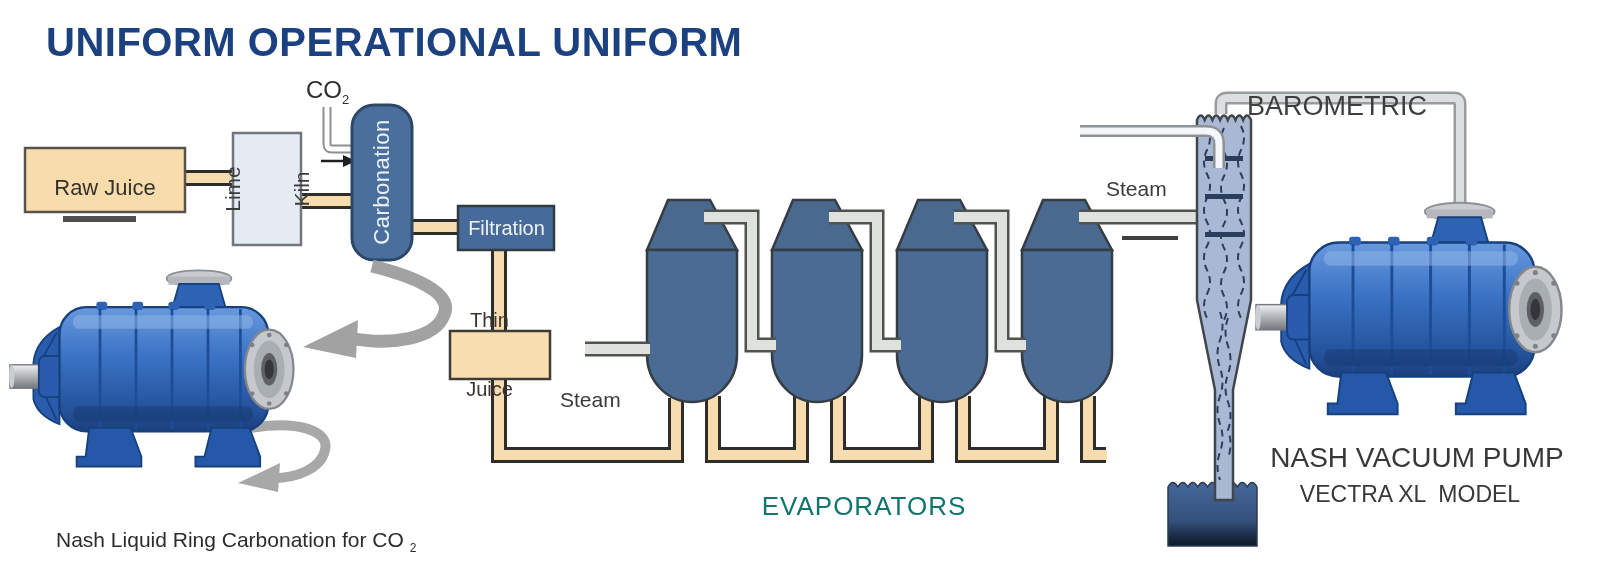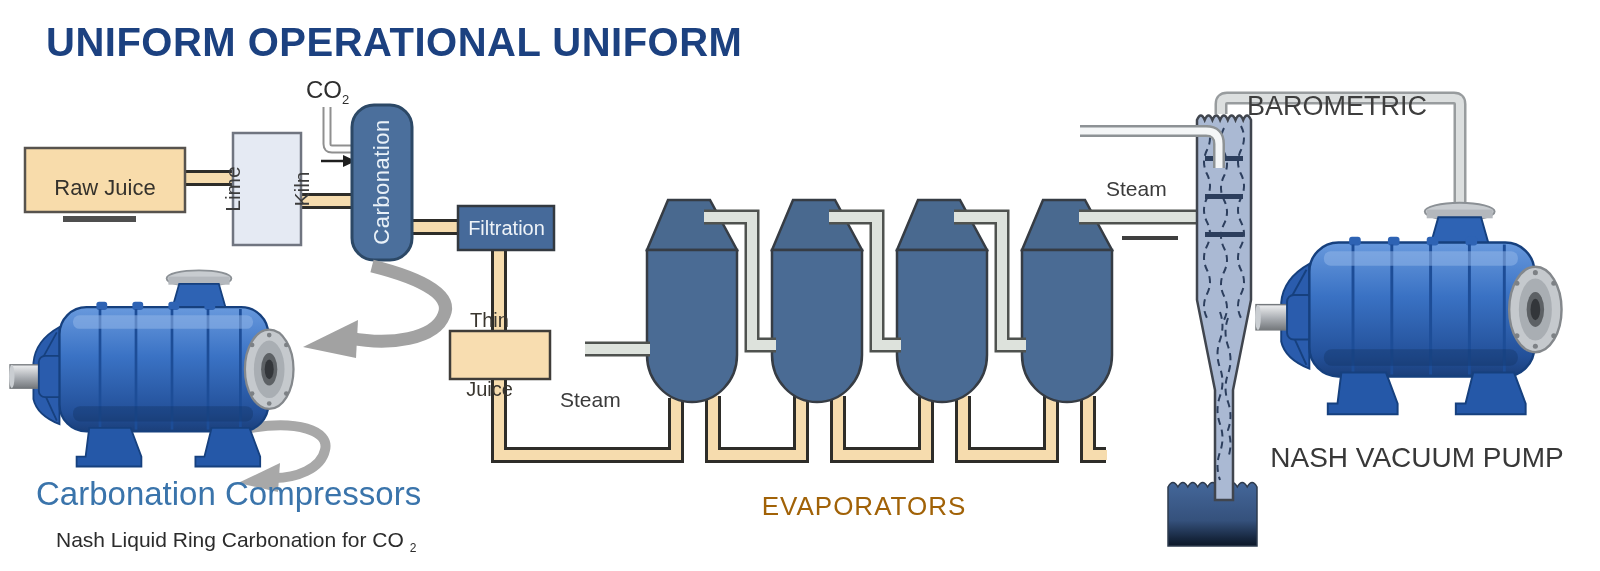--- a/index.html
+++ b/index.html
@@ -14,21 +14,21 @@
   .limewrap{left:227px;top:149px;width:80px;height:80px;}
   .limewrap .rot{transform:rotate(-90deg);font-size:21px;line-height:23px;color:#3c3c3c;text-align:center;}
   .co2{left:306px;top:76px;font-size:24px;color:#2e2e2e;}
   .co2 .sub{font-size:13px;vertical-align:-6px;}
   .carbwrap{left:312px;top:112px;width:140px;height:140px;}
   .carbwrap .rot{transform:rotate(-90deg);font-size:22px;color:#e9f1f8;letter-spacing:.5px;}
   .filt{left:458px;top:206px;width:97px;height:44px;font-size:20px;color:#eef3f8;}
   .thin{left:450px;top:331px;width:79px;height:48px;font-size:20px;line-height:23px;color:#3a362f;}
   .steamL{left:560px;top:388px;font-size:21px;color:#3b3b3b;}
   .steamR{left:1106px;top:177px;font-size:21px;color:#3b3b3b;}
-  .evap{left:758px;top:491px;width:212px;text-align:center;font-size:26px;letter-spacing:1px;color:#a16207;}
+  .evap{left:758px;top:491px;width:212px;text-align:center;font-size:26px;letter-spacing:1px;color:#0f766e;}
   .carbcomp{left:36px;top:475px;font-size:33px;color:#3a74ab;}
   .nashliq{left:56px;top:528px;font-size:21px;color:#2c2c2c;}
   .nashliq .sub{font-size:12px;vertical-align:-5px;}
   .nashpump{left:1258px;top:442px;width:304px;text-align:center;font-size:28px;color:#383838;margin-left:7px;}
   .vectra{left:1258px;top:481px;width:304px;text-align:center;font-size:23px;color:#383838;}
 </style>
 </head>
 <body>
 
 <div id="stage">
@@ -235,19 +235,19 @@
     <div>Thin</div>
     <div>Juice</div>
   </div>
 </div>
 
 <div class="lbl steamL">Steam</div>
 <div class="lbl steamR">Steam</div>
 
 <div class="lbl evap">EVAPORATORS</div>
 
-<div class="lbl carbcomp">Carbonation Compressors</div>
 
 <div class="lbl nashliq"><span>Nash Liquid Ring Carbonation for CO</span> <span class="sub">2</span></div>
 
 <div class="lbl nashpump">NASH VACUUM PUMP</div>
+<div class="lbl vectra">VECTRA XL  MODEL</div>
 
 </div>
 
 </body></html>

